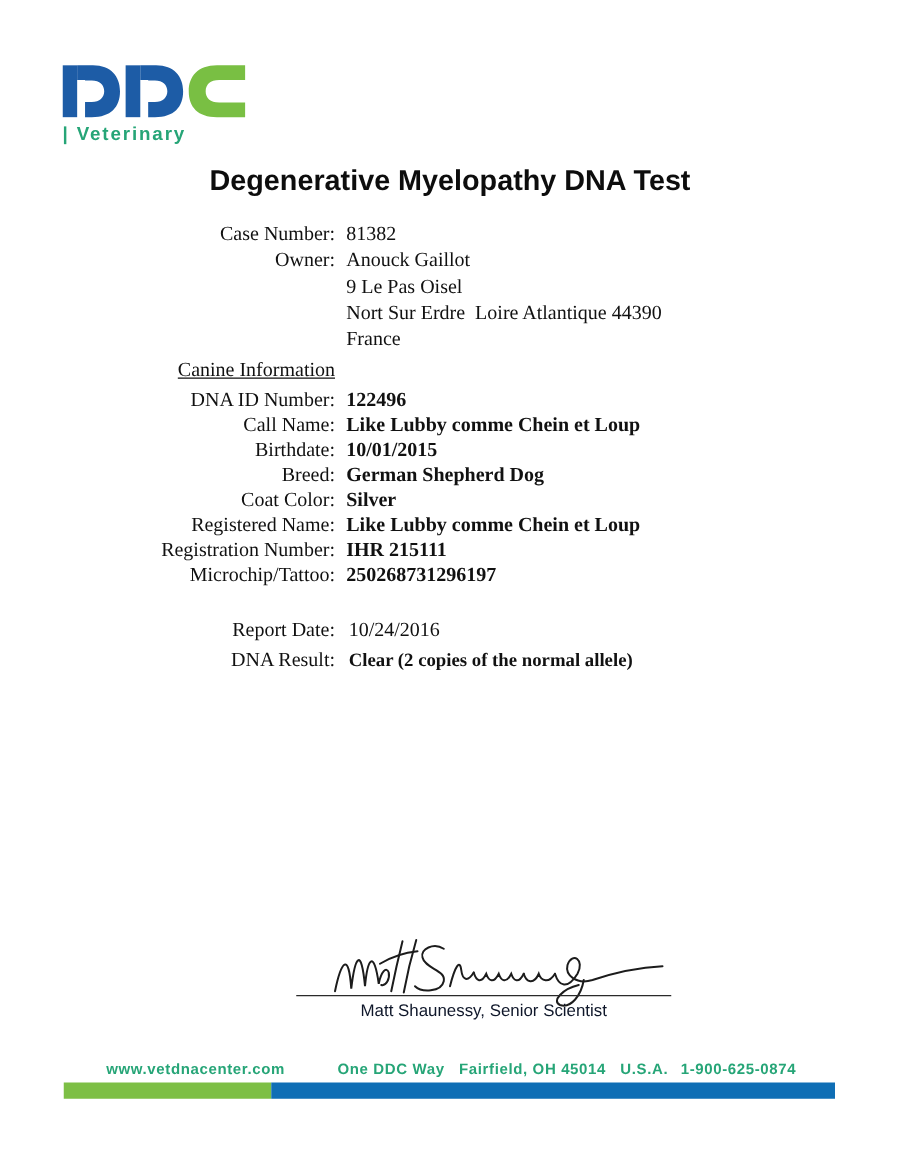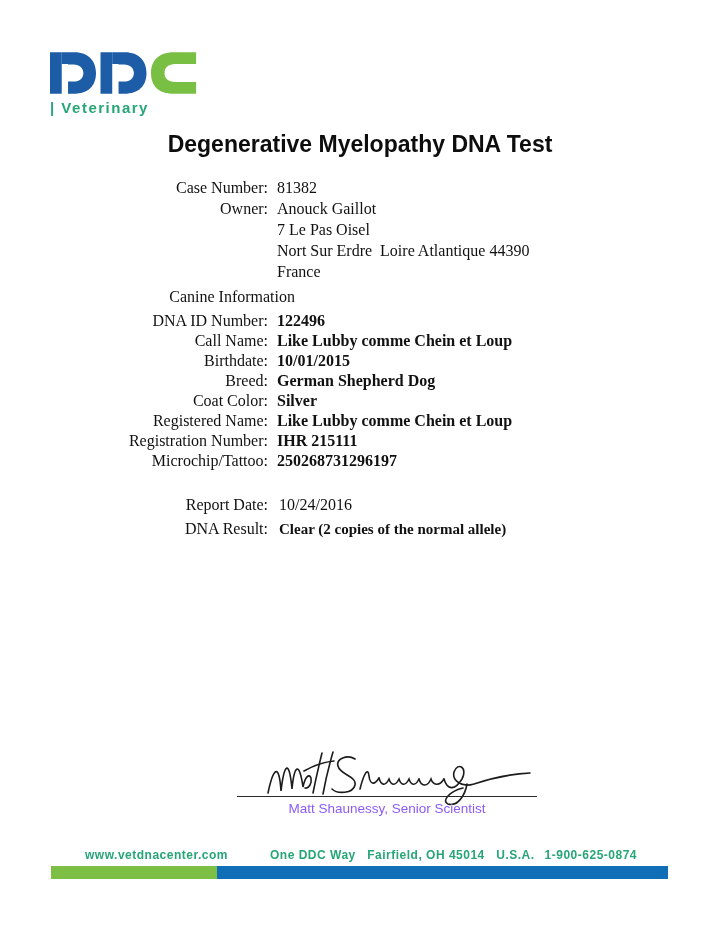--- a/index.html
+++ b/index.html
@@ -26,33 +26,33 @@
 
   
   .content { position:absolute; top:177px; left:0; width:100%; }
   .row { display:flex; align-items:baseline; font-size:16px; line-height:21px; }
   .row .lbl { flex:0 0 268px; text-align:right; white-space:pre; }
   .row .val { margin-left:9px; white-space:pre-wrap; }
   .canine .row { line-height:20px; }
   .canine .row .val { font-weight:bold; }
   .section-heading { margin:4px 0 4px 0; line-height:21px; display:flex; }
   .section-heading .head {
-    flex:0 0 268px; text-align:right; font-size:16px;padding-left:27px;
+    flex:0 0 268px; text-align:right; text-decoration:underline; font-size:16px;
   }
   .results { margin-top:22px; }
   .results .row { line-height:24px; }
   .results .row .val { margin-left:11px;text-align:right; }
   .results .row.result .val { font-weight:bold; font-size:15px; }
 
   
   .sig-svg { position:absolute; left:258px; top:747px; }
   .sig-line { position:absolute; left:237px; top:796px; width:300px; border-top:1.5px solid #2a2a2a; }
   .sig-caption {
     position:absolute; left:227px; top:801px; width:320px; text-align:center;
-    font-family:"Liberation Sans", sans-serif; font-size:13.5px; color:#8b5cf6;
+    font-family:"Liberation Sans", sans-serif; font-size:13.5px; color:#0f172a;
   }
 
   
   .footer-text {
     position:absolute; top:848px; left:0; width:100%; height:16px;
     font-family:"Liberation Sans", sans-serif; font-size:12px; font-weight:600;
     color:#26a577; letter-spacing:0.5px;
   }
   .footer-website { position:absolute; left:85px; white-space:pre; }
   .footer-address { position:absolute; left:270px; white-space:pre; }
@@ -88,21 +88,21 @@
       <div class="row">
         <span class="lbl">Case Number:</span>
         <span class="val">81382</span>
       </div>
       <div class="row">
         <span class="lbl">Owner:</span>
         <span class="val">Anouck Gaillot</span>
       </div>
       <div class="row">
         <span class="lbl"></span>
-        <span class="val">7 Le Pas Oisel</span>
+        <span class="val">9 Le Pas Oisel</span>
       </div>
       <div class="row">
         <span class="lbl"></span>
         <span class="val">Nort Sur Erdre  Loire Atlantique 44390</span>
       </div>
       <div class="row">
         <span class="lbl"></span>
         <span class="val">France</span>
       </div>
     </div>

